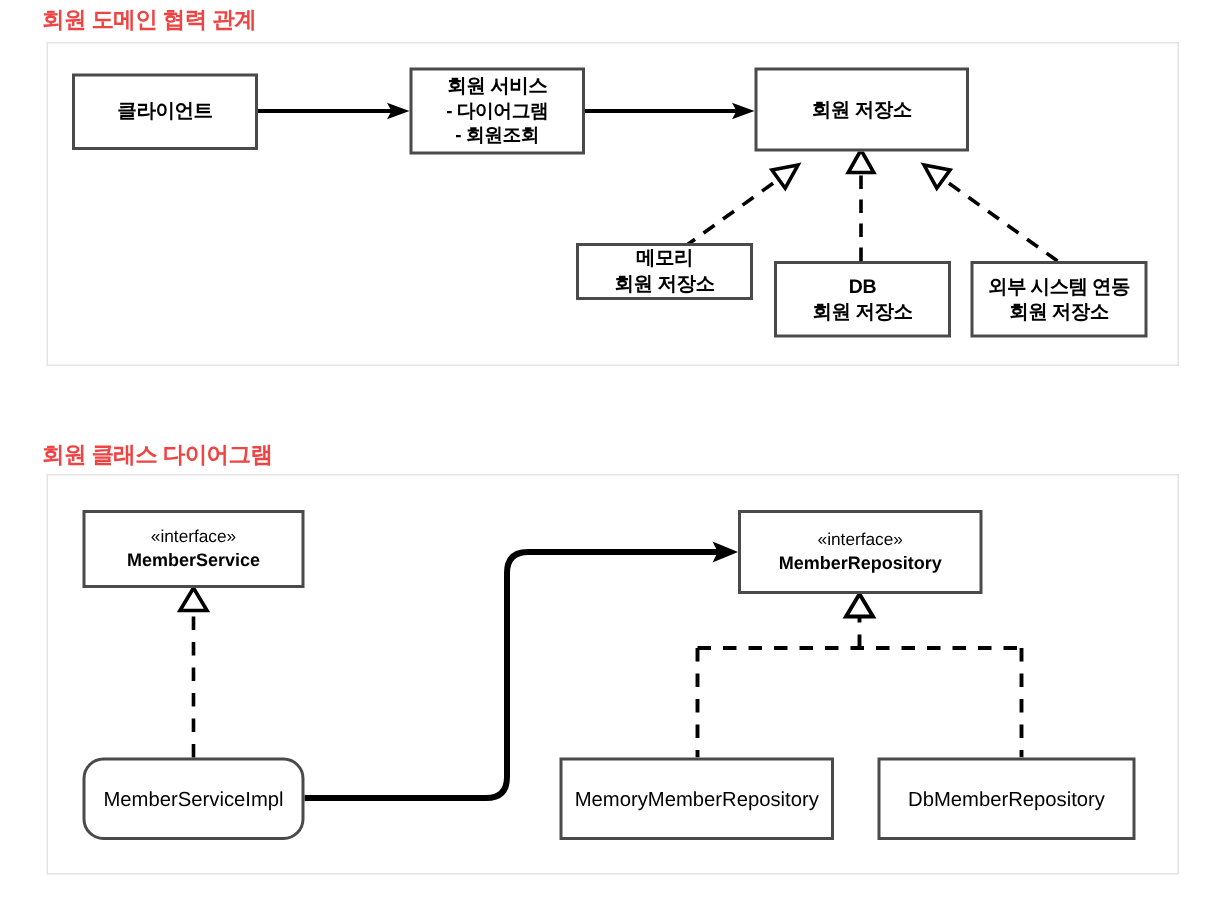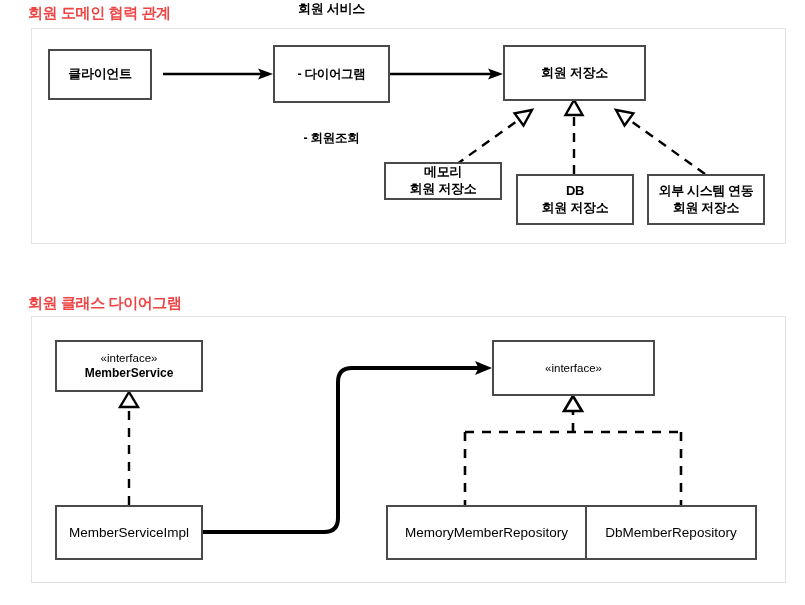--- a/index.html
+++ b/index.html
@@ -118,25 +118,25 @@
   </g>
 
   <g>
     <line x1="705" y1="174" x2="624" y2="116" stroke="#000" stroke-width="2.4" stroke-dasharray="9,7"></line>
     <g transform="translate(616,110) rotate(216)">
       <path d="M0 0 L -16 -7.5 L -16 7.5 Z" fill="#ffffff" stroke="#000" stroke-width="2.4" stroke-linejoin="miter"></path>
     </g>
   </g>
 </svg>
 
-<div class="node" id="n-client" style="left:48px; top:49px; width:104px; height:51px;">
+<div class="node" id="n-client" style="left:48px; top:49px; width:124px; height:51px;">
   <span class="ln ko">클라이언트</span>
 </div>
 
-<div class="node" id="n-member-service" style="left:273px; top:45px; width:117px; height:58px;gap:48px;">
+<div class="node" id="n-member-service" style="left:273px; top:45px; width:117px; height:58px;">
   <span class="ln ko">회원 서비스</span>
   <span class="ln ko-sub">- 다이어그램</span>
   <span class="ln ko-sub">- 회원조회</span>
 </div>
 
 <div class="node" id="n-member-repository" style="left:503px; top:45px; width:143px; height:56px;">
   <span class="ln ko">회원 저장소</span>
 </div>
 
 <div class="node" id="n-memory-repo" style="left:384px; top:162px; width:118px; height:38px;text-align:center;">
@@ -179,25 +179,26 @@
   </g>
 </svg>
 
 <div class="node" id="n-iface-service" style="left:55px; top:340px; width:148px; height:52px;">
   <span class="ln stereo">«interface»</span>
   <span class="ln cls-name">MemberService</span>
 </div>
 
 <div class="node" id="n-iface-repo" style="left:492px; top:340px; width:163px; height:56px;">
   <span class="ln stereo">«interface»</span>
-</div>
-
-<div class="node" id="n-service-impl" style="left:55px; top:505px; width:148px; height:55px;">
+  <span class="ln cls-name">MemberRepository</span>
+</div>
+
+<div class="node" id="n-service-impl" style="left:55px; top:505px; width:148px; height:55px;border-radius:14px;">
   <span class="ln plain-cls">MemberServiceImpl</span>
 </div>
 
-<div class="node" id="n-memory-repo-impl" style="left:373px; top:505px; width:201px; height:55px;margin-left:13px;">
+<div class="node" id="n-memory-repo-impl" style="left:373px; top:505px; width:183px; height:55px;">
   <span class="ln plain-cls">MemoryMemberRepository</span>
 </div>
 
 <div class="node" id="n-db-repo-impl" style="left:585px; top:505px; width:172px; height:55px;">
   <span class="ln plain-cls">DbMemberRepository</span>
 </div>
 
 </body></html>

